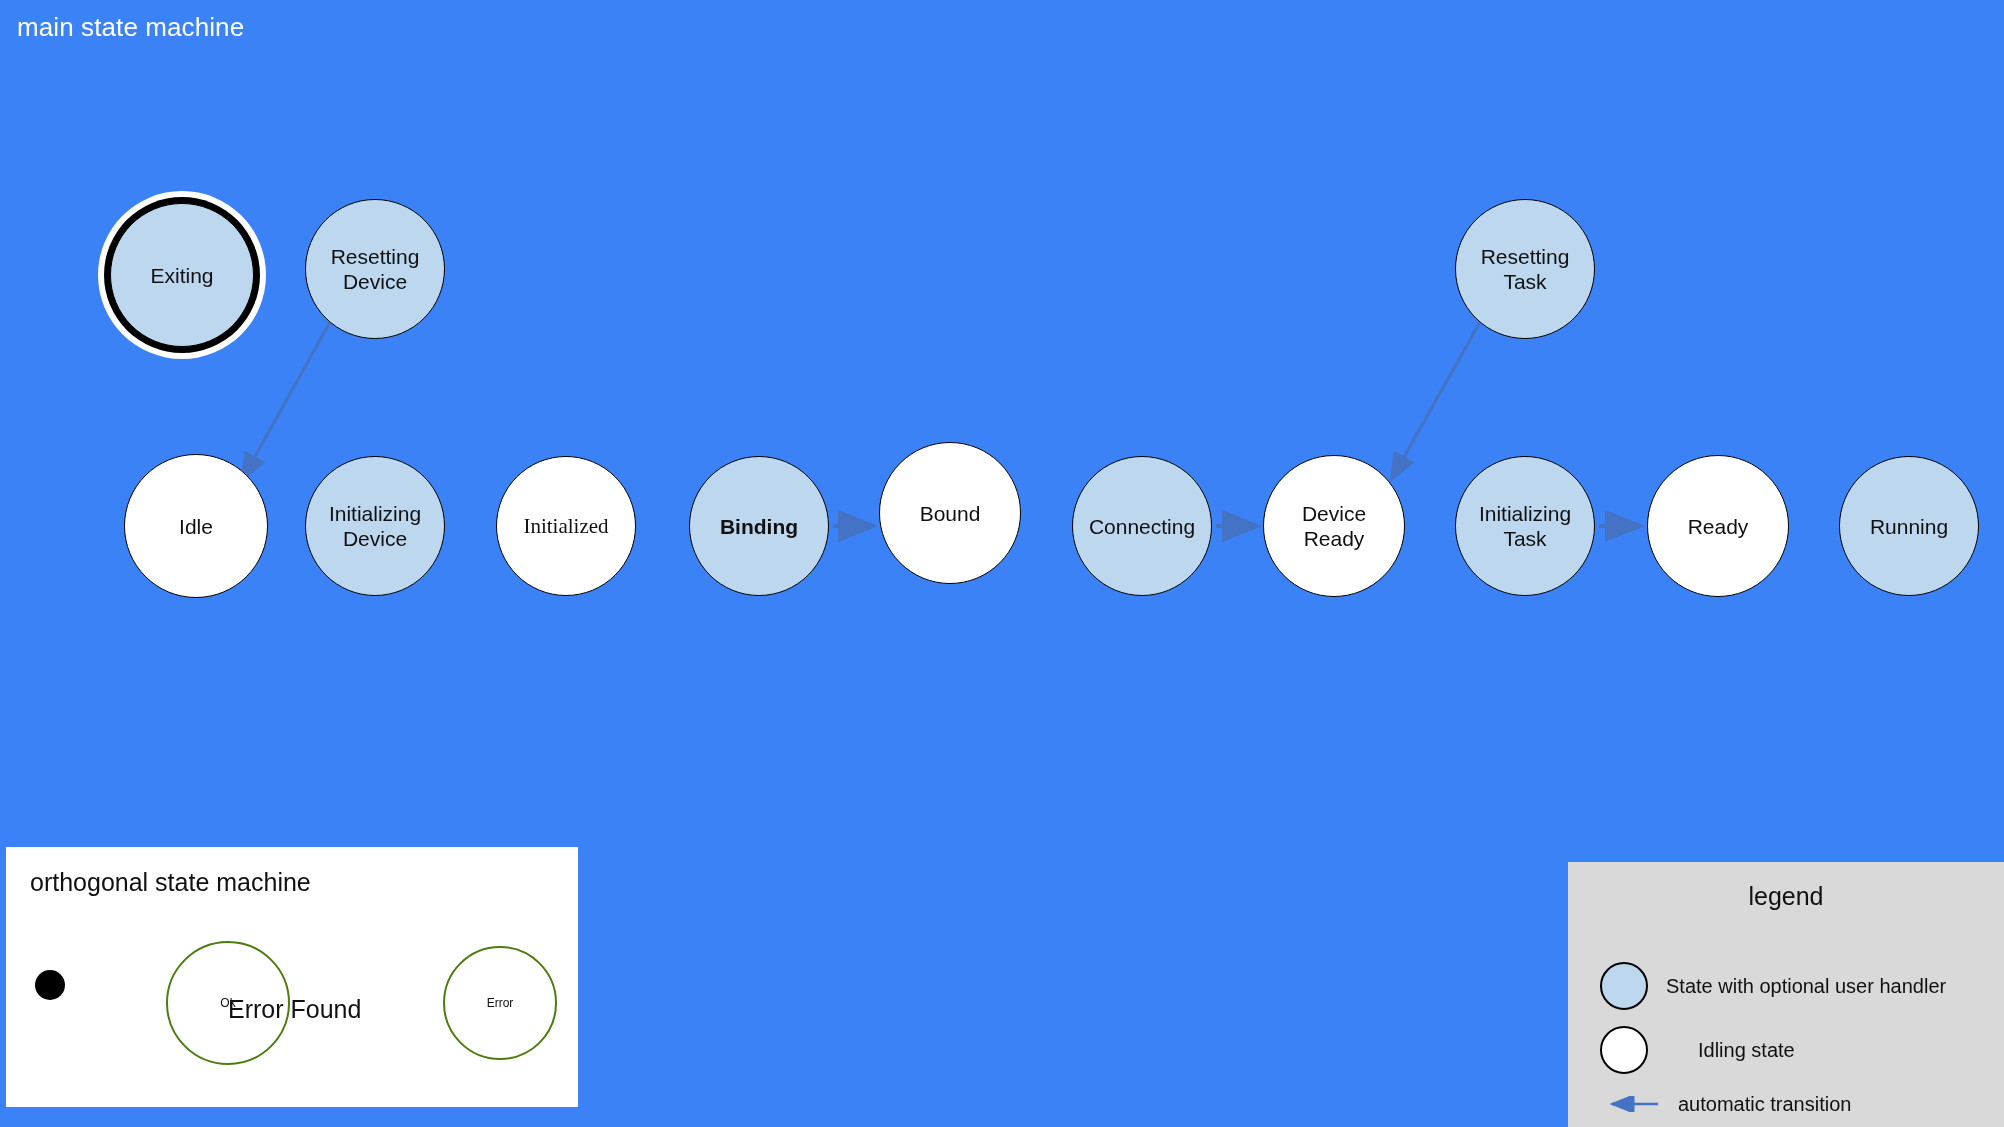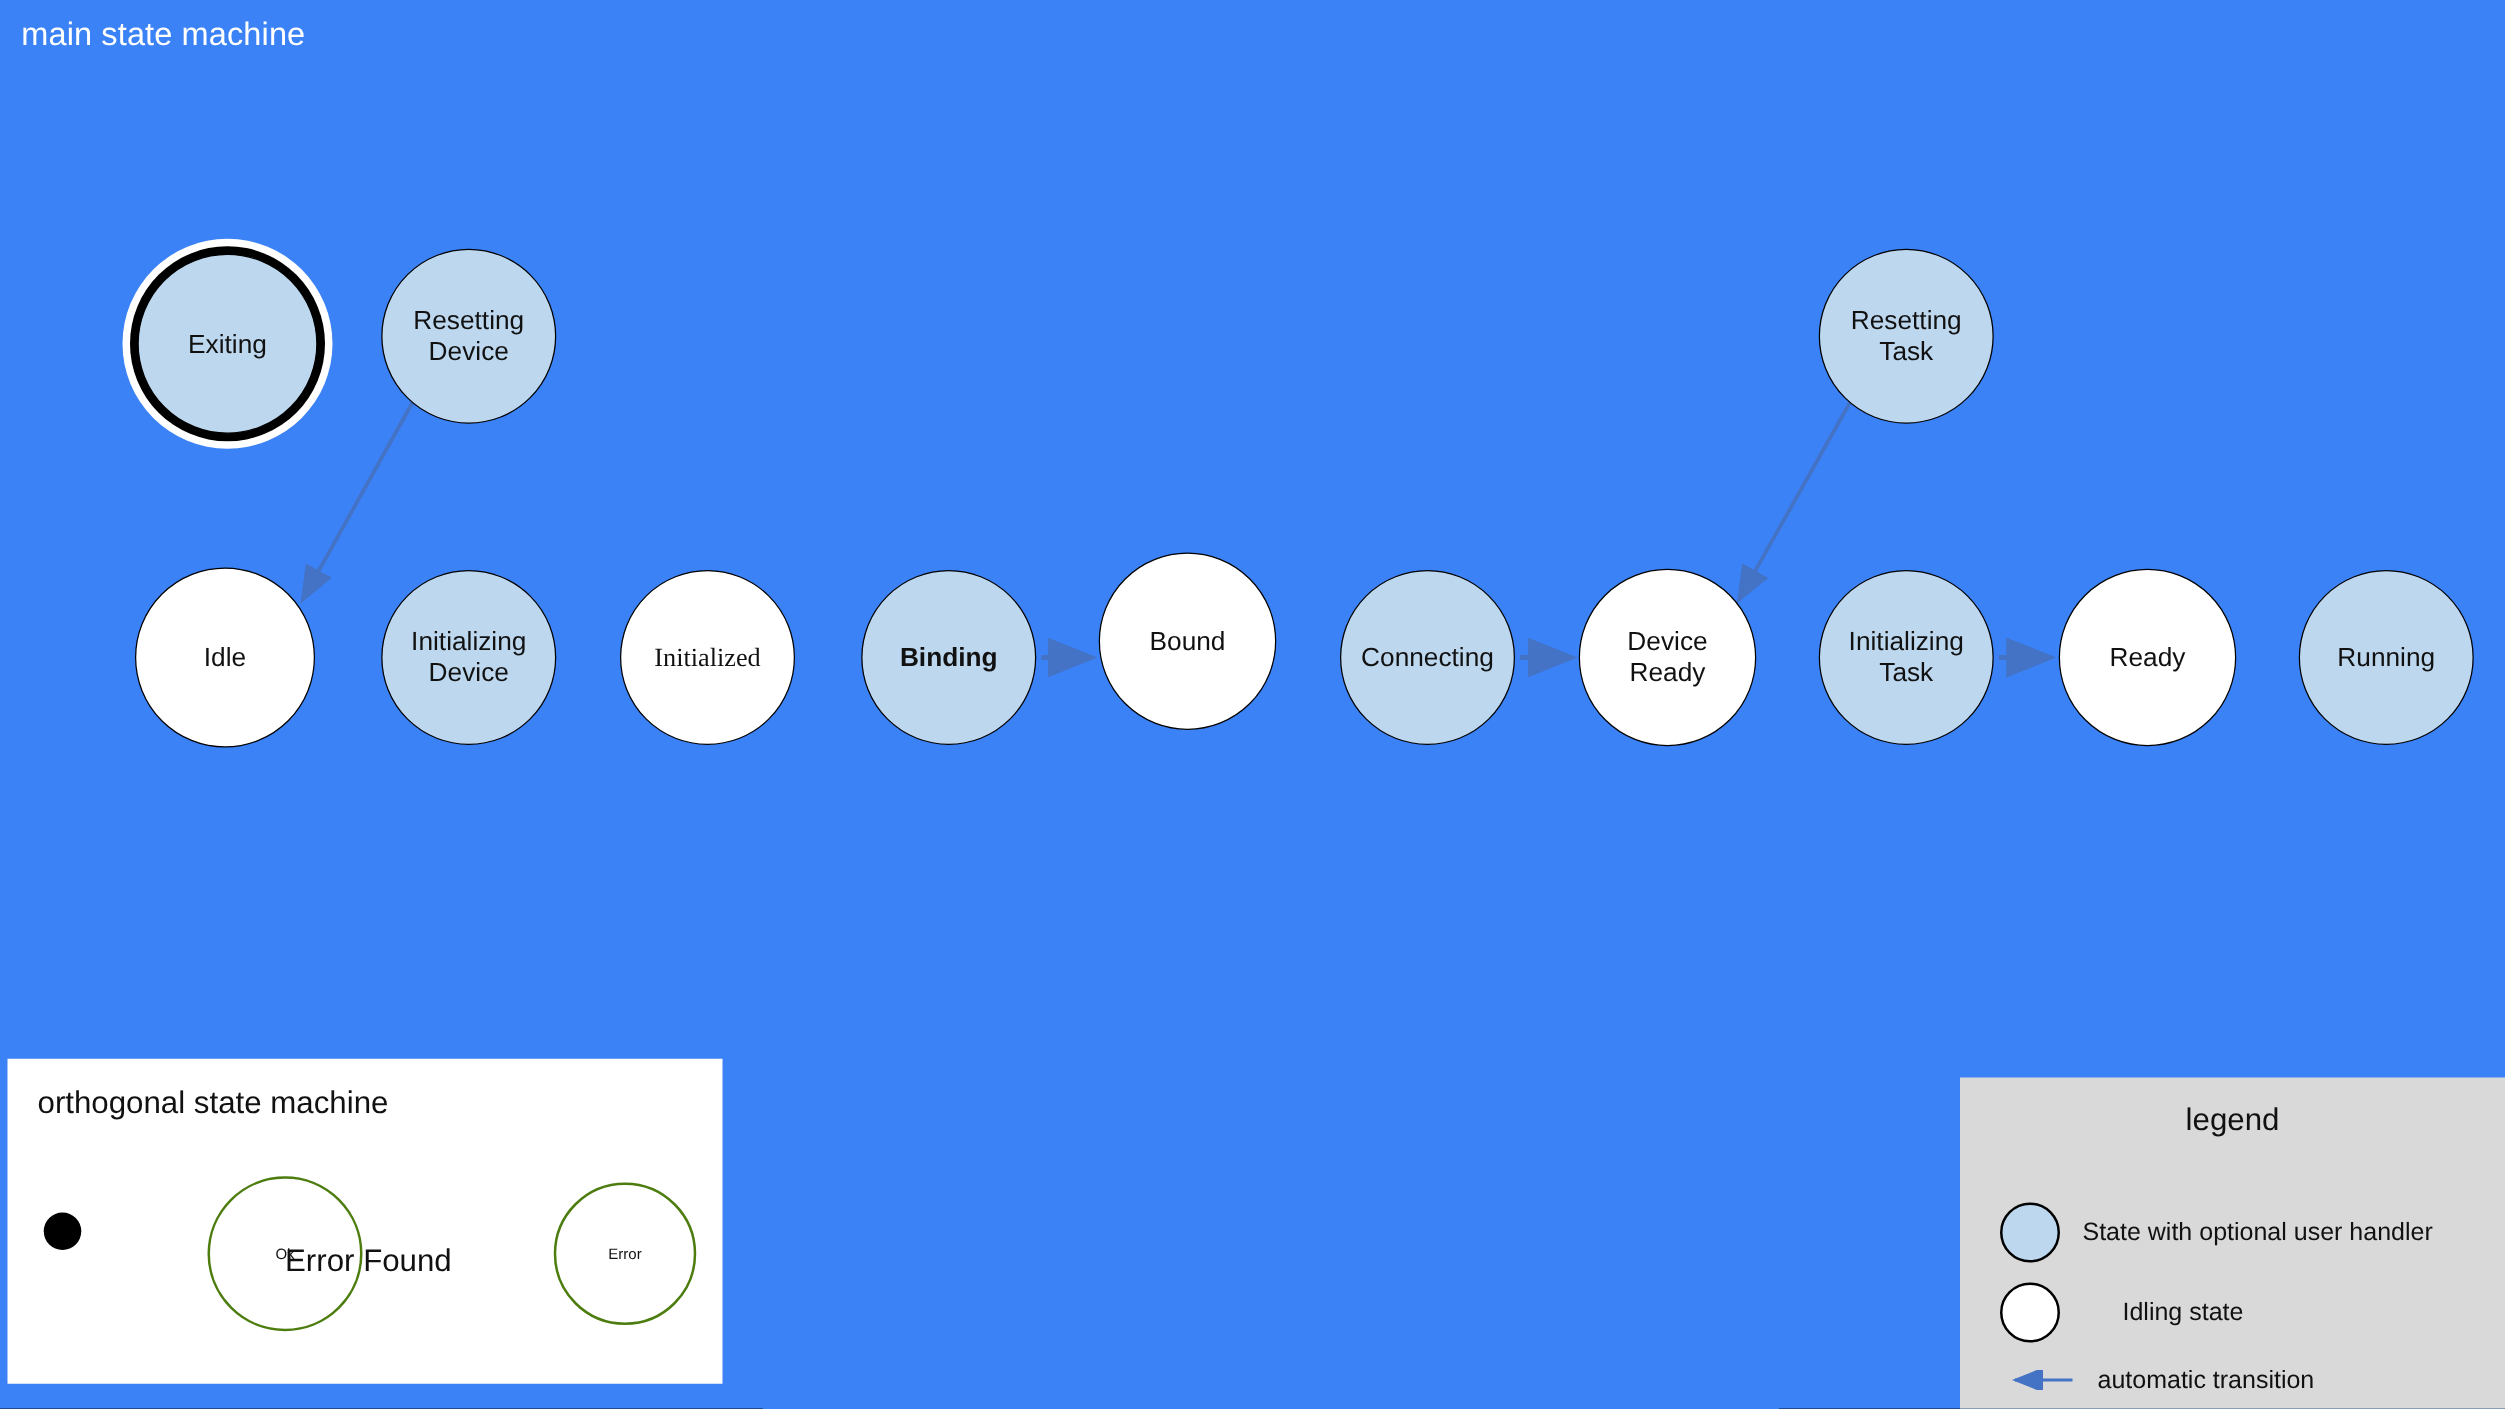--- a/index.html
+++ b/index.html
@@ -220,21 +220,21 @@
   <div class="node handler" style="left:305px; top:199px; width:140px; height:140px;">
     <span class="node-label">Resetting
 Device</span>
   </div>
 
   <div class="node handler" style="left:1455px; top:199px; width:140px; height:140px;">
     <span class="node-label">Resetting
 Task</span>
   </div>
 
-  <div class="node idling" style="left:108px; top:454px; width:144px; height:144px;text-align:right;">
+  <div class="node idling" style="left:124px; top:454px; width:144px; height:144px;text-align:right;">
     <span class="node-label">Idle</span>
   </div>
 
   <div class="node handler" style="left:305px; top:456px; width:140px; height:140px;">
     <span class="node-label">Initializing
 Device</span>
   </div>
 
   <div class="node idling" style="left:496px; top:456px; width:140px; height:140px;font-family:Liberation Serif, serif;">
     <span class="node-label">Initialized</span>

